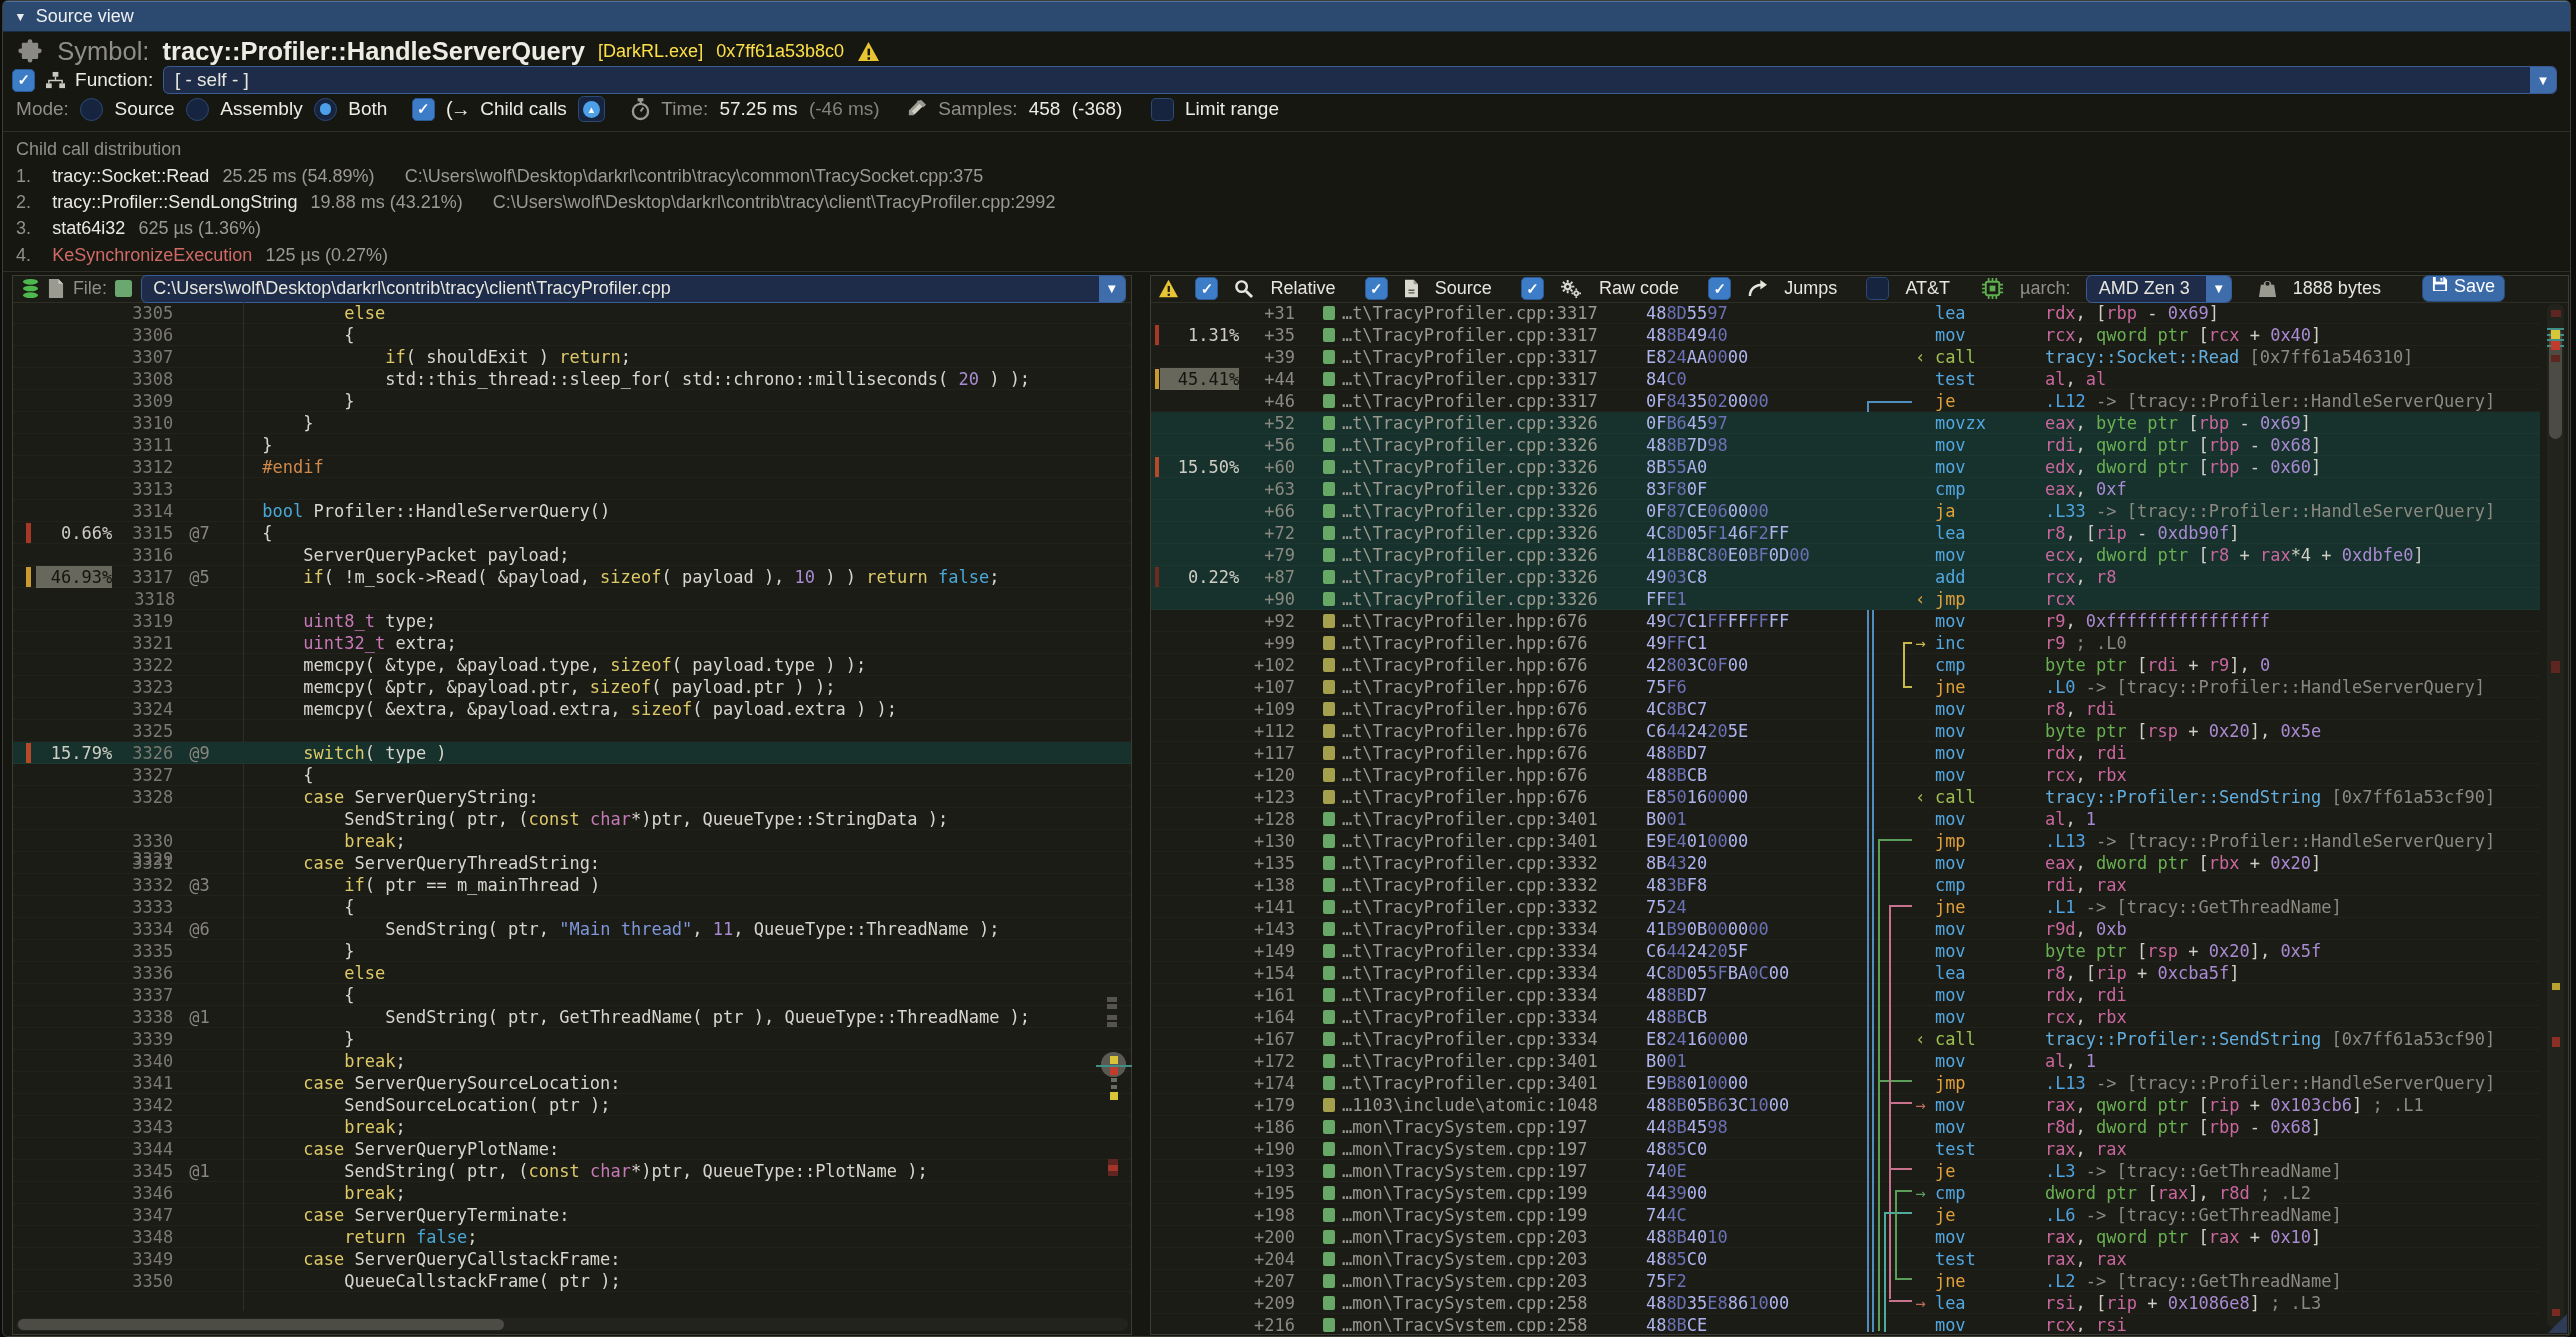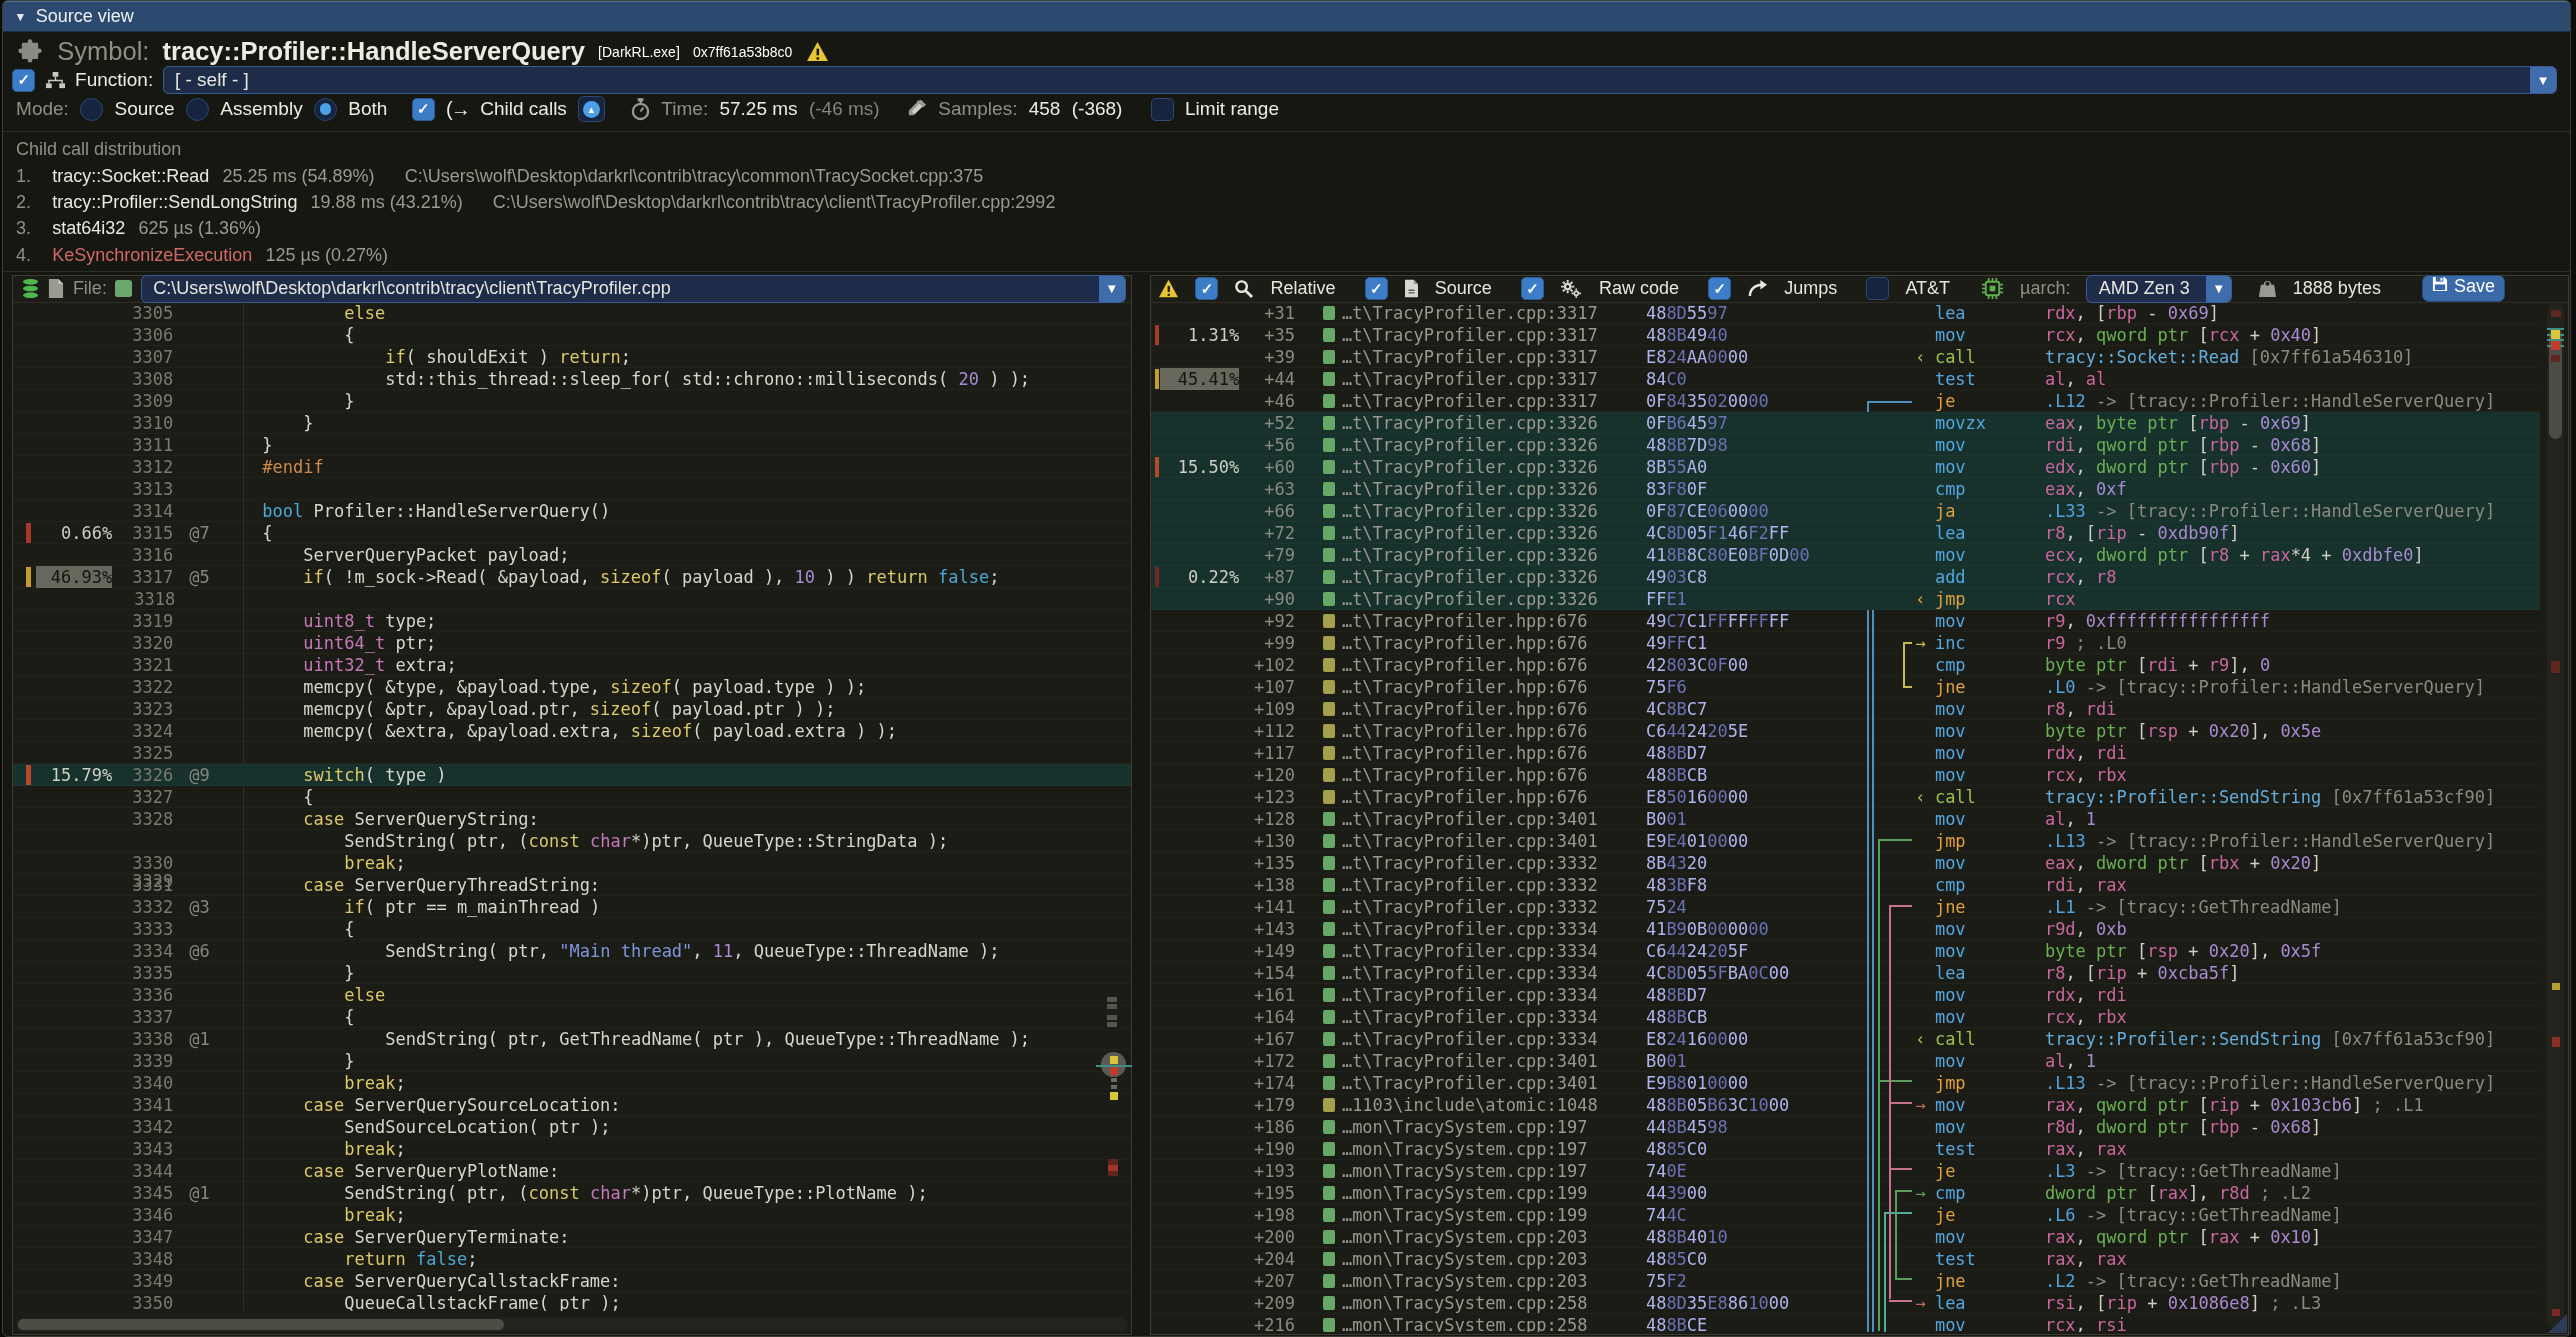--- a/index.html
+++ b/index.html
@@ -6,21 +6,21 @@
   body{width:2576px;height:1338px;overflow:hidden;font-family:"Liberation Sans",sans-serif;}
   #win{position:absolute;left:1.9px;top:0;width:2567px;height:1335px;background:#171712;border:0.9px solid #3e3e36;border-radius:5.7px;}
   
   #titlebar{position:absolute;left:0;top:0;right:0;height:29px;background:#2c4a70;border-bottom:0.9px solid #1a2c44;border-top:0.9px solid #4f739c;border-radius:4.7px 4.7px 0 0;display:flex;align-items:center;color:#eef0f2;font-size:18px;}
   #titlebar .tri{margin:0 9.4px 0 11.3px;font-size:12.3px;color:#e8eaec;}
   
   .glabel{color:#8f8f86;}
   .white{color:#ecece3;text-align:center;}
   .grey2{color:#83837b;}
   #symrow{position:absolute;left:13.2px;top:36px;display:flex;align-items:center;gap:13.2px;font-size:25.5px;}
-  #symrow .meta{font-size:14px;color:#ffffff;}
+  #symrow .meta{font-size:18px;color:#fde047;}
   #fnrow{position:absolute;left:9.4px;top:66px;right:13.2px;height:26.4px;display:flex;align-items:center;gap:9.4px;font-size:19px;}
   .combo{background:#1e2c49;border:0.9px solid #3a5c94;border-radius:5.7px;height:25.5px;display:flex;align-items:center;color:#e6e6dd;position:relative;}
   .combo .val{padding:0 11.3px;white-space:nowrap;overflow:hidden;}
   .combo .arrow{position:absolute;right:0;top:0;bottom:0;width:25.5px;background:#3f6dab;border-radius:0 4.7px 4.7px 0;display:flex;align-items:center;justify-content:center;color:#fff;font-size:13.2px;}
   #moderow{position:absolute;left:13.2px;top:94px;height:28px;display:flex;align-items:center;gap:11.3px;font-size:19px;}
   .cb{width:21px;height:21px;border-radius:4.7px;background:#16243f;border:0.9px solid #2c4a75;display:flex;align-items:center;justify-content:center;flex:none;}
   .cb.on{background:#3d7dc8;border-color:#2c5a96;}
   .cb.on:after{content:"✓";color:#fff;font-size:15px;font-weight:bold;}
   .radio{width:21px;height:21px;border-radius:50%;background:#16243f;border:0.9px solid #2c4a75;display:flex;align-items:center;justify-content:center;flex:none;}
   .radio.on:after{content:"";width:11.3px;height:11.3px;border-radius:50%;background:#4da0e8;}
@@ -278,24 +278,20 @@
           <span class="ann" style="left: 176px;">@5</span>
           <span class="code" style="left: 290px;"><span class="seg-k">if</span><span class="seg-p">( !m_sock-&gt;Read( &amp;payload, </span><span class="seg-k">sizeof</span><span class="seg-p">( payload ), </span><span class="seg-n">10</span><span class="seg-p"> ) ) </span><span class="seg-k">return</span><span class="seg-p"> </span><span class="seg-t">false</span><span class="seg-p">;</span></span>
         </div>
         <div class="row">
           <span class="lno" style="left: 100px; width: 62px;">3318</span>
           <span class="code" style="left: 290px;"></span>
         </div>
         <div class="row">
           <span class="lno" style="left: 98px; width: 62px;">3319</span>
           <span class="code" style="left: 290px;"><span class="seg-y">uint8_t</span><span class="seg-p"> type;</span></span>
-        </div>
-        <div class="row">
-          <span class="lno" style="left: 98px; width: 62px;">3320</span>
-          <span class="code" style="left: 290px;"><span class="seg-y">uint64_t</span><span class="seg-p"> ptr;</span></span>
         </div>
         <div class="row">
           <span class="lno" style="left: 98px; width: 62px;">3321</span>
           <span class="code" style="left: 290px;"><span class="seg-y">uint32_t</span><span class="seg-p"> extra;</span></span>
         </div>
         <div class="row">
           <span class="lno" style="left: 98px; width: 62px;">3322</span>
           <span class="code" style="left: 290px;"><span class="seg-p">memcpy( &amp;type, &amp;payload.type, </span><span class="seg-k">sizeof</span><span class="seg-p">( payload.type ) );</span></span>
         </div>
         <div class="row">

